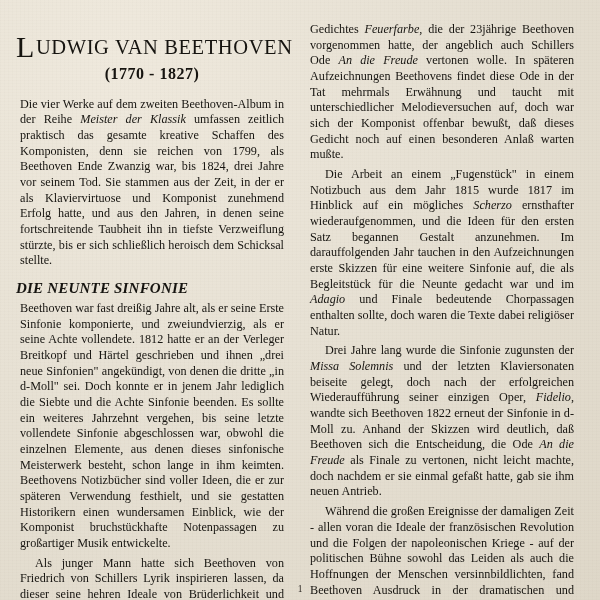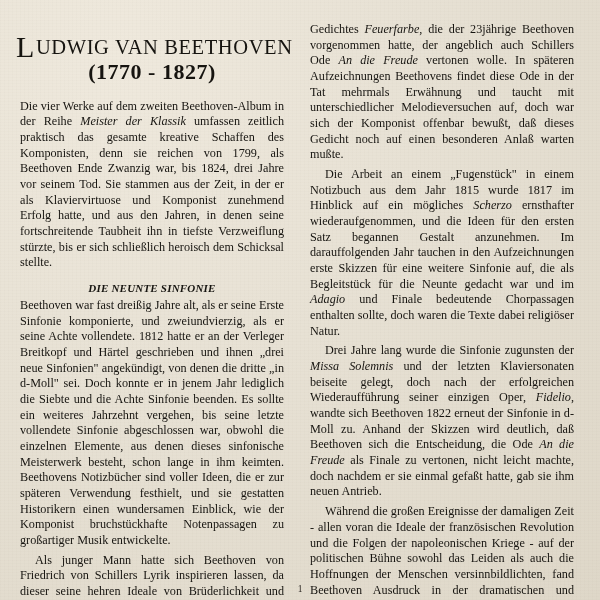--- a/index.html
+++ b/index.html
@@ -54,44 +54,43 @@
     white-space: nowrap;
   }
   .dropcap-L {
     font-size: 30px;
     line-height: 0.8;
     position: relative;
     top: 3px;
     padding-right: 1px;
   }
   .title-dates {
-    font-size: 22px;
+    font-size: 16px;
     font-weight: bold;
-    margin-top: 0;
+    margin-top: 6px;
     letter-spacing: 0.5px;
   }
   p.body {
     font-size: 12.2px;
     line-height: 1.285;
     text-align: justify;
     margin: 4px;
     text-indent: 15px;
     hyphens: auto;
     -webkit-hyphens: auto;
   }
   p.body.first {
     text-indent: 0;
   }
   .subhead {
-    font-size: 11px;
+    font-size: 15px;
     font-style: italic;
     font-weight: bold;
     margin: 11px 0 2px 0;
     letter-spacing: .2px;
-    text-align: center;
   }
   em { font-style: italic; }
   .page-number {
     position: absolute;
     bottom: 6px;
     left: 0;
     width: 600px;
     text-align: center;
     font-size: 9.5px;
     color: #2b2722;

